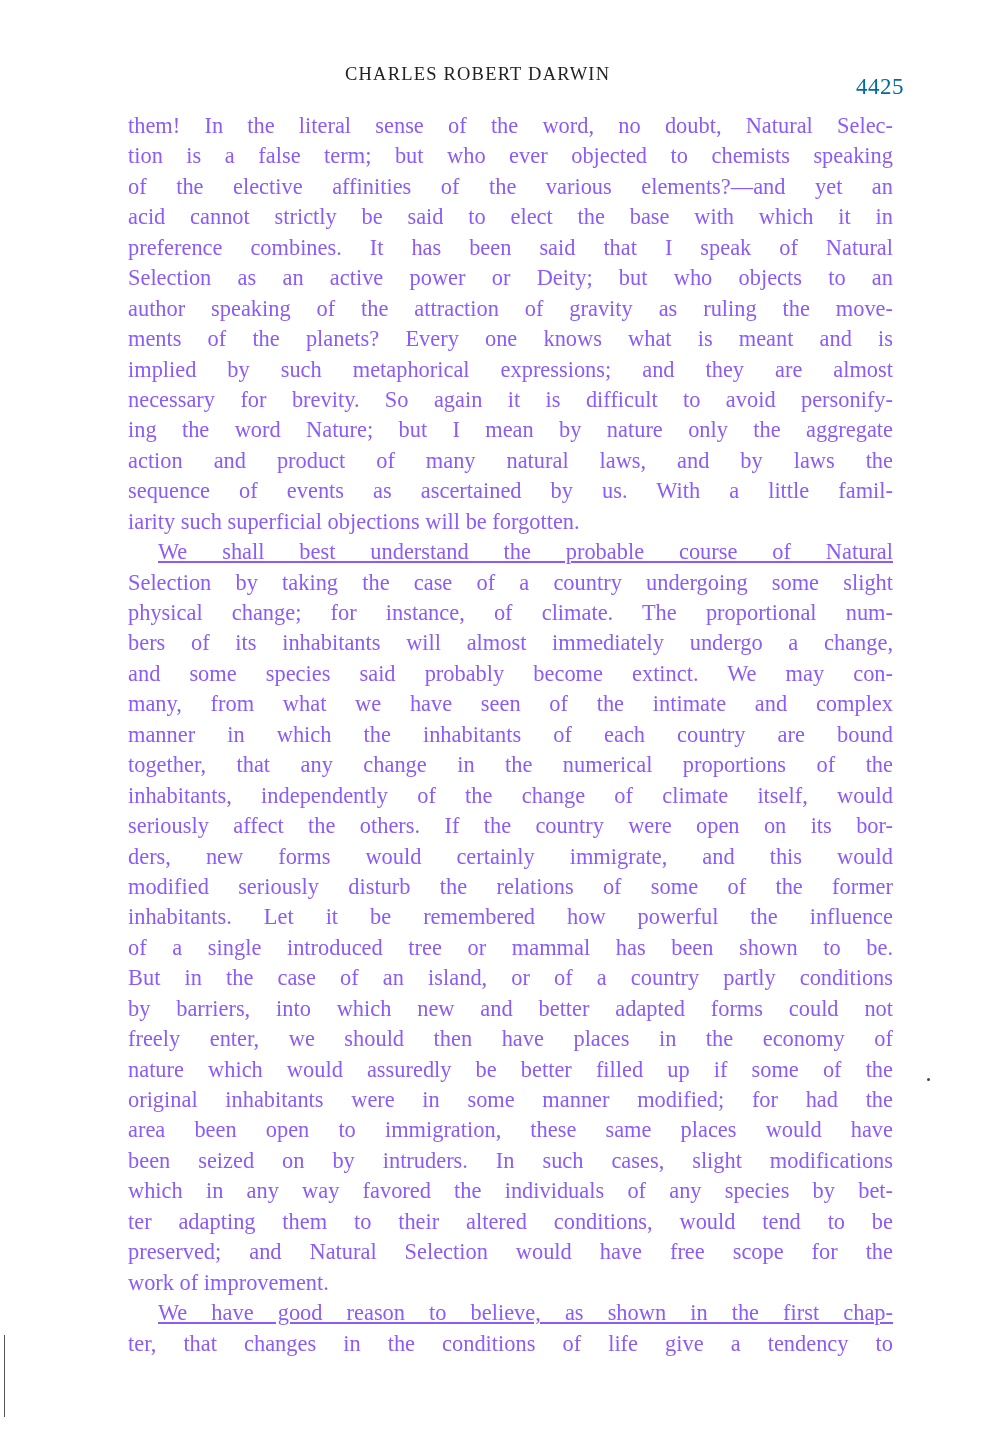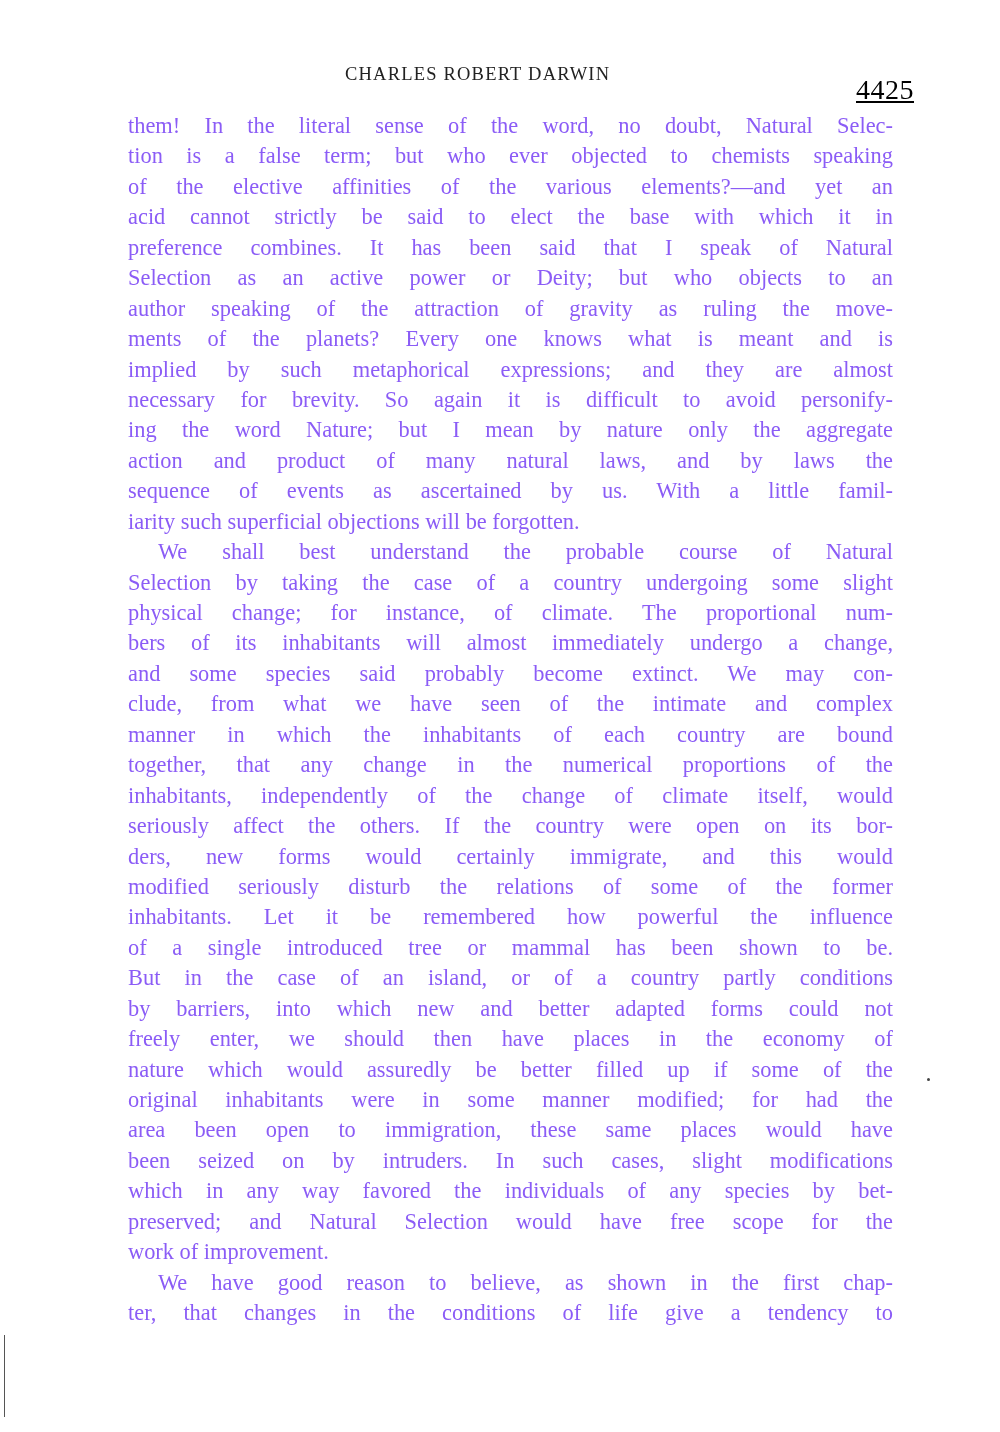--- a/index.html
+++ b/index.html
@@ -10,32 +10,32 @@
     }
     .header {
       position: absolute; top: 62px; left: 0; width: 1000px; height: 40px; text-align: right;
     }
     .running-title {
       position: absolute; left: 345px; top: 2px;
       font-size: 18.5px; letter-spacing: 1.2px; color: #222;
     }
     .page-number {
       position: absolute; left: 856px; top: 12px;
-      font-size: 28px; letter-spacing: 0.5px; color: #000000; text-decoration: underline;
+      font-size: 23px; letter-spacing: 0.5px; color: #0369a1;
     }
     .body-text {
       position: absolute; left: 128px; top: 111px; width: 765px;
     }
     .line {
       display: block; height: 30.45px; line-height: 30.45px;
       font-size: 22.4px; text-align: justify; text-align-last: justify;
       white-space: nowrap; overflow: visible; color: #8b5cf6;
     }
     .line.last { text-align-last: left; font-family: Liberation Serif, serif; }
-    .line.indent { padding-left: 30px; }
+    .line.indent { padding-left: 30px; text-decoration: underline; }
     .margin-mark {
       position: absolute; left: 4px; top: 1335px; width: 1px; height: 82px;
       background: #555;
     }
     .stray-dot {
       position: absolute; left: 927px; top: 1078px; width: 3px; height: 3px;
       background: #444; border-radius: 50%;
     }
   </style>
 </head>
@@ -64,37 +64,38 @@
     <span class="line">sequence of events as ascertained by us.  With a little famil-</span>
     <span class="line last">iarity such superficial objections will be forgotten.</span>
   </div>
 
   <div>
     <span class="line indent">We shall best understand the probable course of Natural</span>
     <span class="line">Selection by taking the case of a country undergoing some slight</span>
     <span class="line">physical change; for instance, of climate.  The proportional num-</span>
     <span class="line">bers of its inhabitants will almost immediately undergo a change,</span>
     <span class="line">and some species said probably become extinct.  We may con-</span>
-    <span class="line">clude, from what we have seen of the intimate and complex</span>
+    <span class="line">many, from what we have seen of the intimate and complex</span>
     <span class="line">manner in which the inhabitants of each country are bound</span>
     <span class="line">together, that any change in the numerical proportions of the</span>
     <span class="line">inhabitants, independently of the change of climate itself, would</span>
     <span class="line">seriously affect the others.  If the country were open on its bor-</span>
     <span class="line">ders, new forms would certainly immigrate, and this would</span>
     <span class="line">modified seriously disturb the relations of some of the former</span>
     <span class="line">inhabitants.  Let it be remembered how powerful the influence</span>
     <span class="line">of a single introduced tree or mammal has been shown to be.</span>
     <span class="line">But in the case of an island, or of a country partly conditions</span>
     <span class="line">by barriers, into which new and better adapted forms could not</span>
     <span class="line">freely enter, we should then have places in the economy of</span>
     <span class="line">nature which would assuredly be better filled up if some of the</span>
     <span class="line">original inhabitants were in some manner modified; for had the</span>
     <span class="line">area been open to immigration, these same places would have</span>
     <span class="line">been seized on by intruders.  In such cases, slight modifications</span>
     <span class="line">which in any way favored the individuals of any species by bet-</span>
+    <span class="line">ter adapting them to their altered conditions, would tend to be</span>
     <span class="line">preserved; and Natural Selection would have free scope for the</span>
     <span class="line last">work of improvement.</span>
   </div>
 
   <div>
     <span class="line indent">We have good reason to believe, as shown in the first chap-</span>
     <span class="line">ter, that changes in the conditions of life give a tendency to</span>
   </div>
 </div>
 

